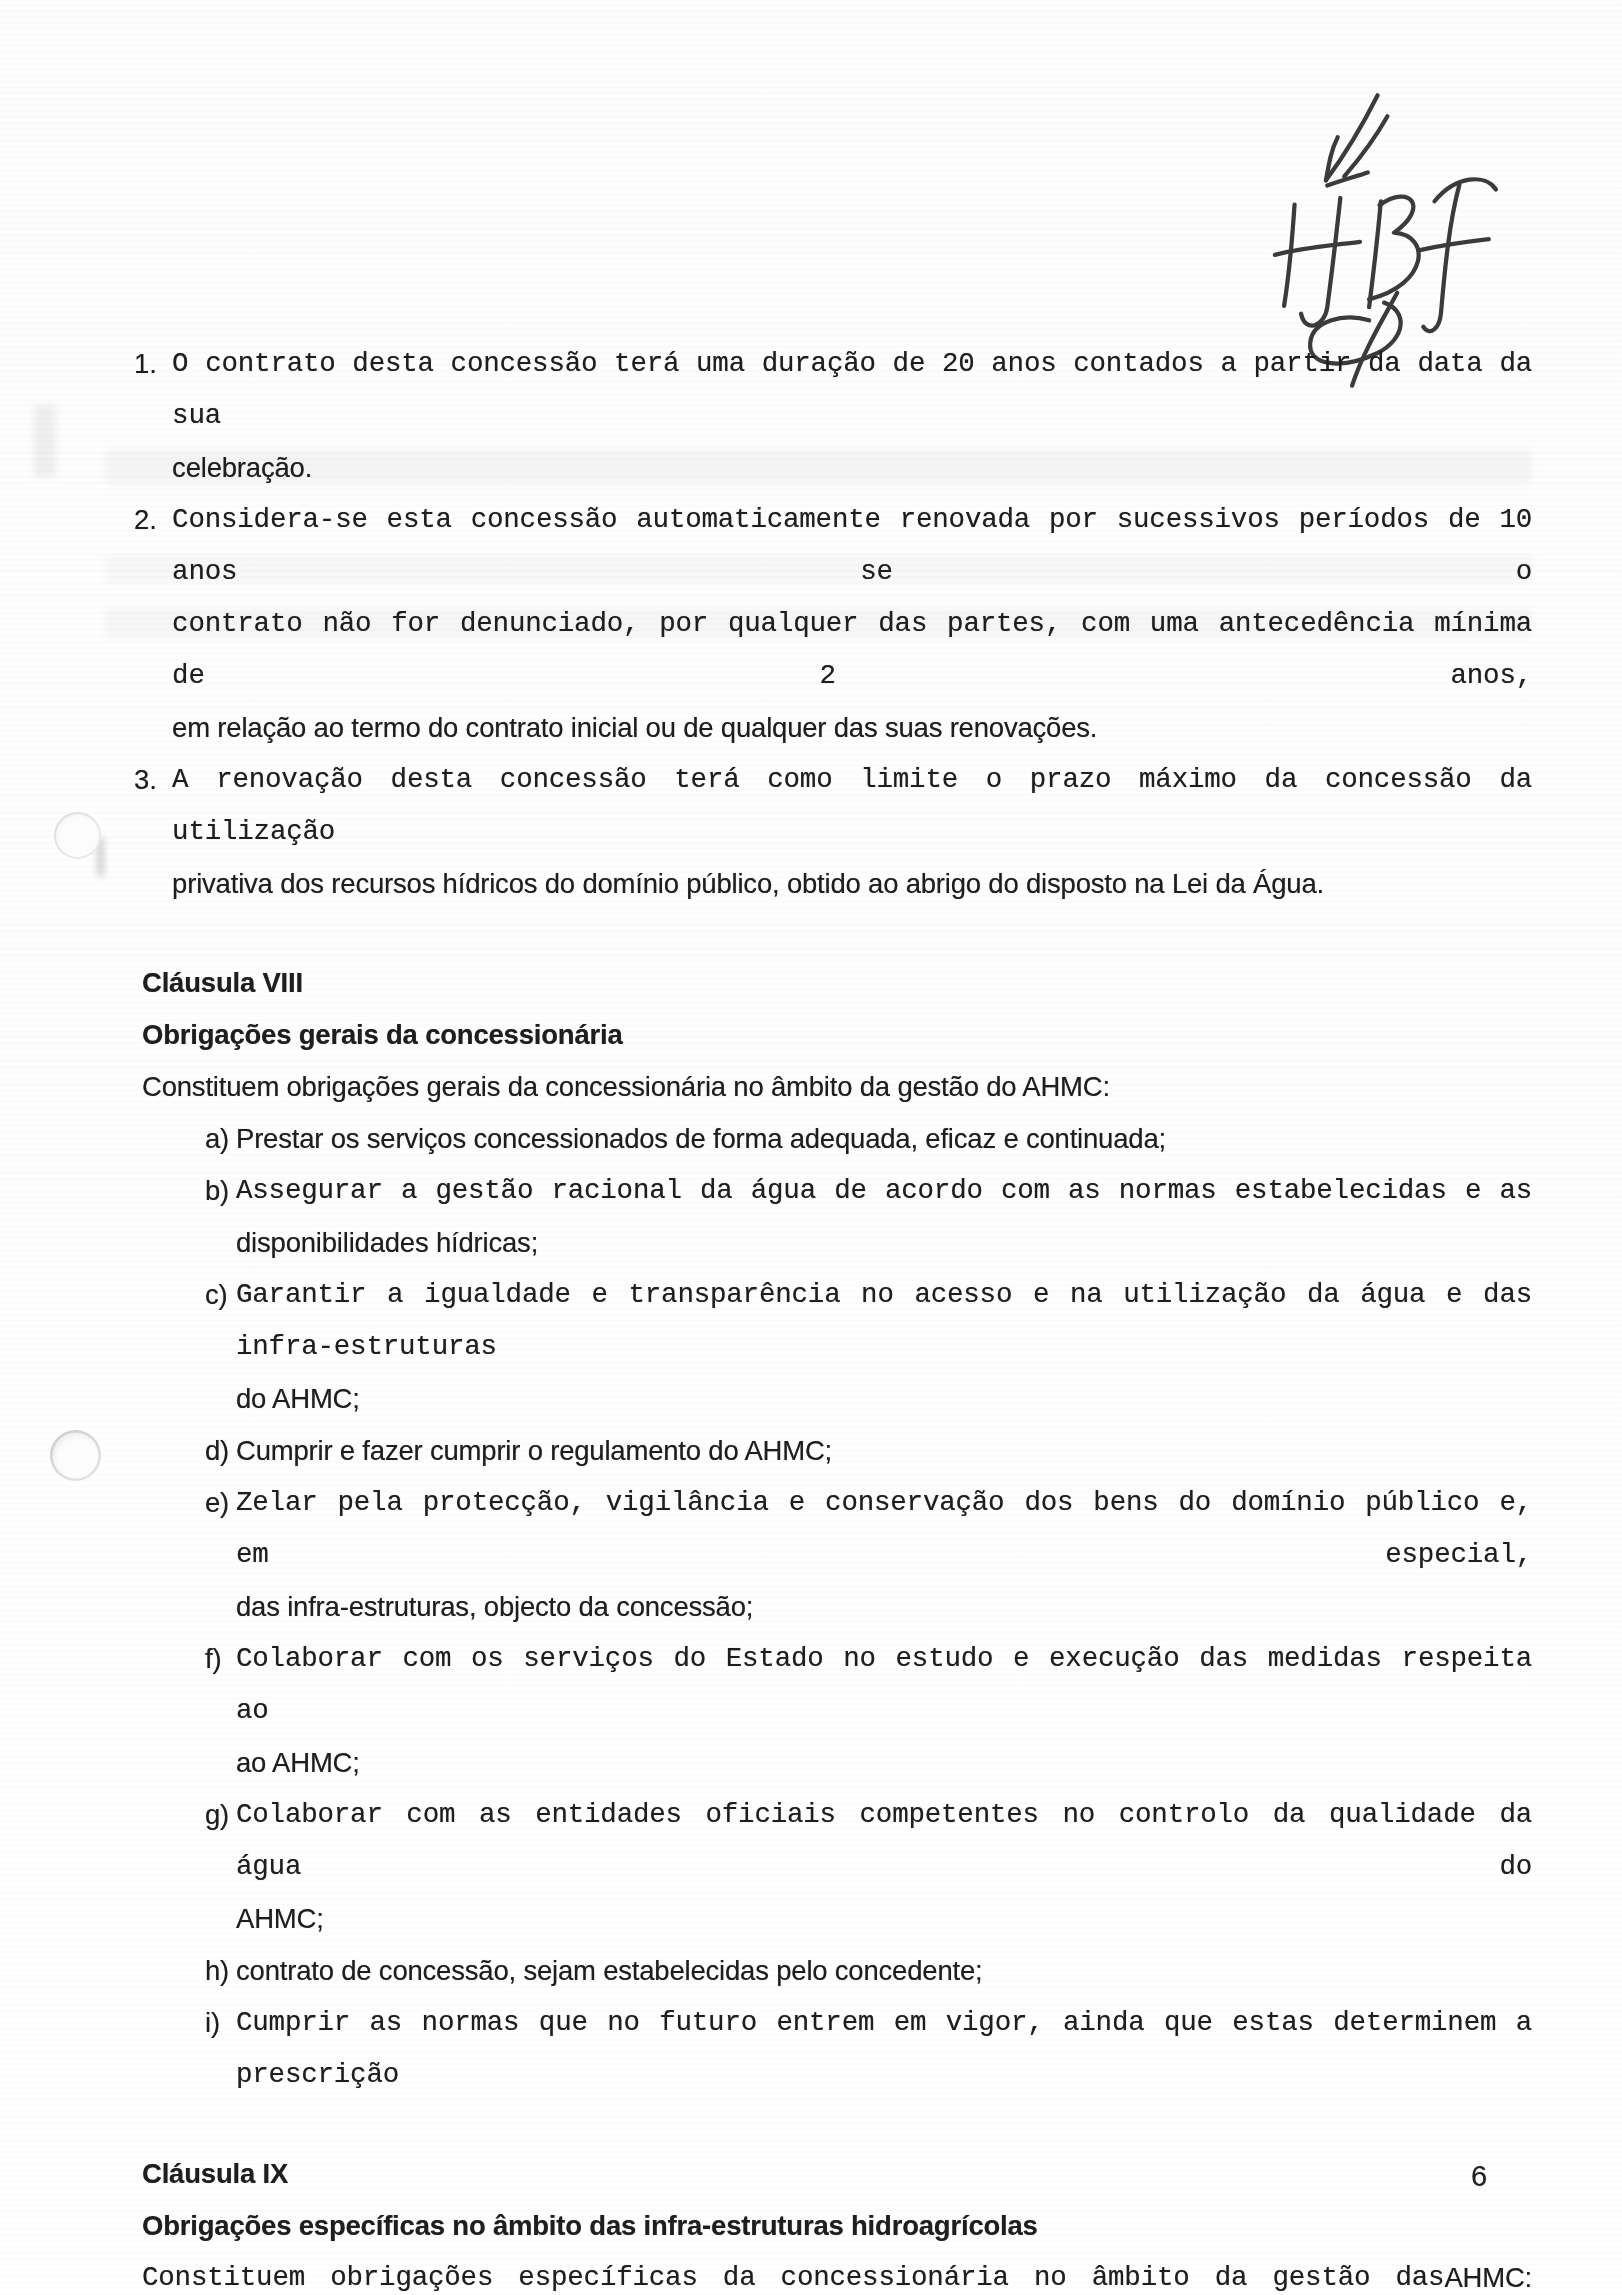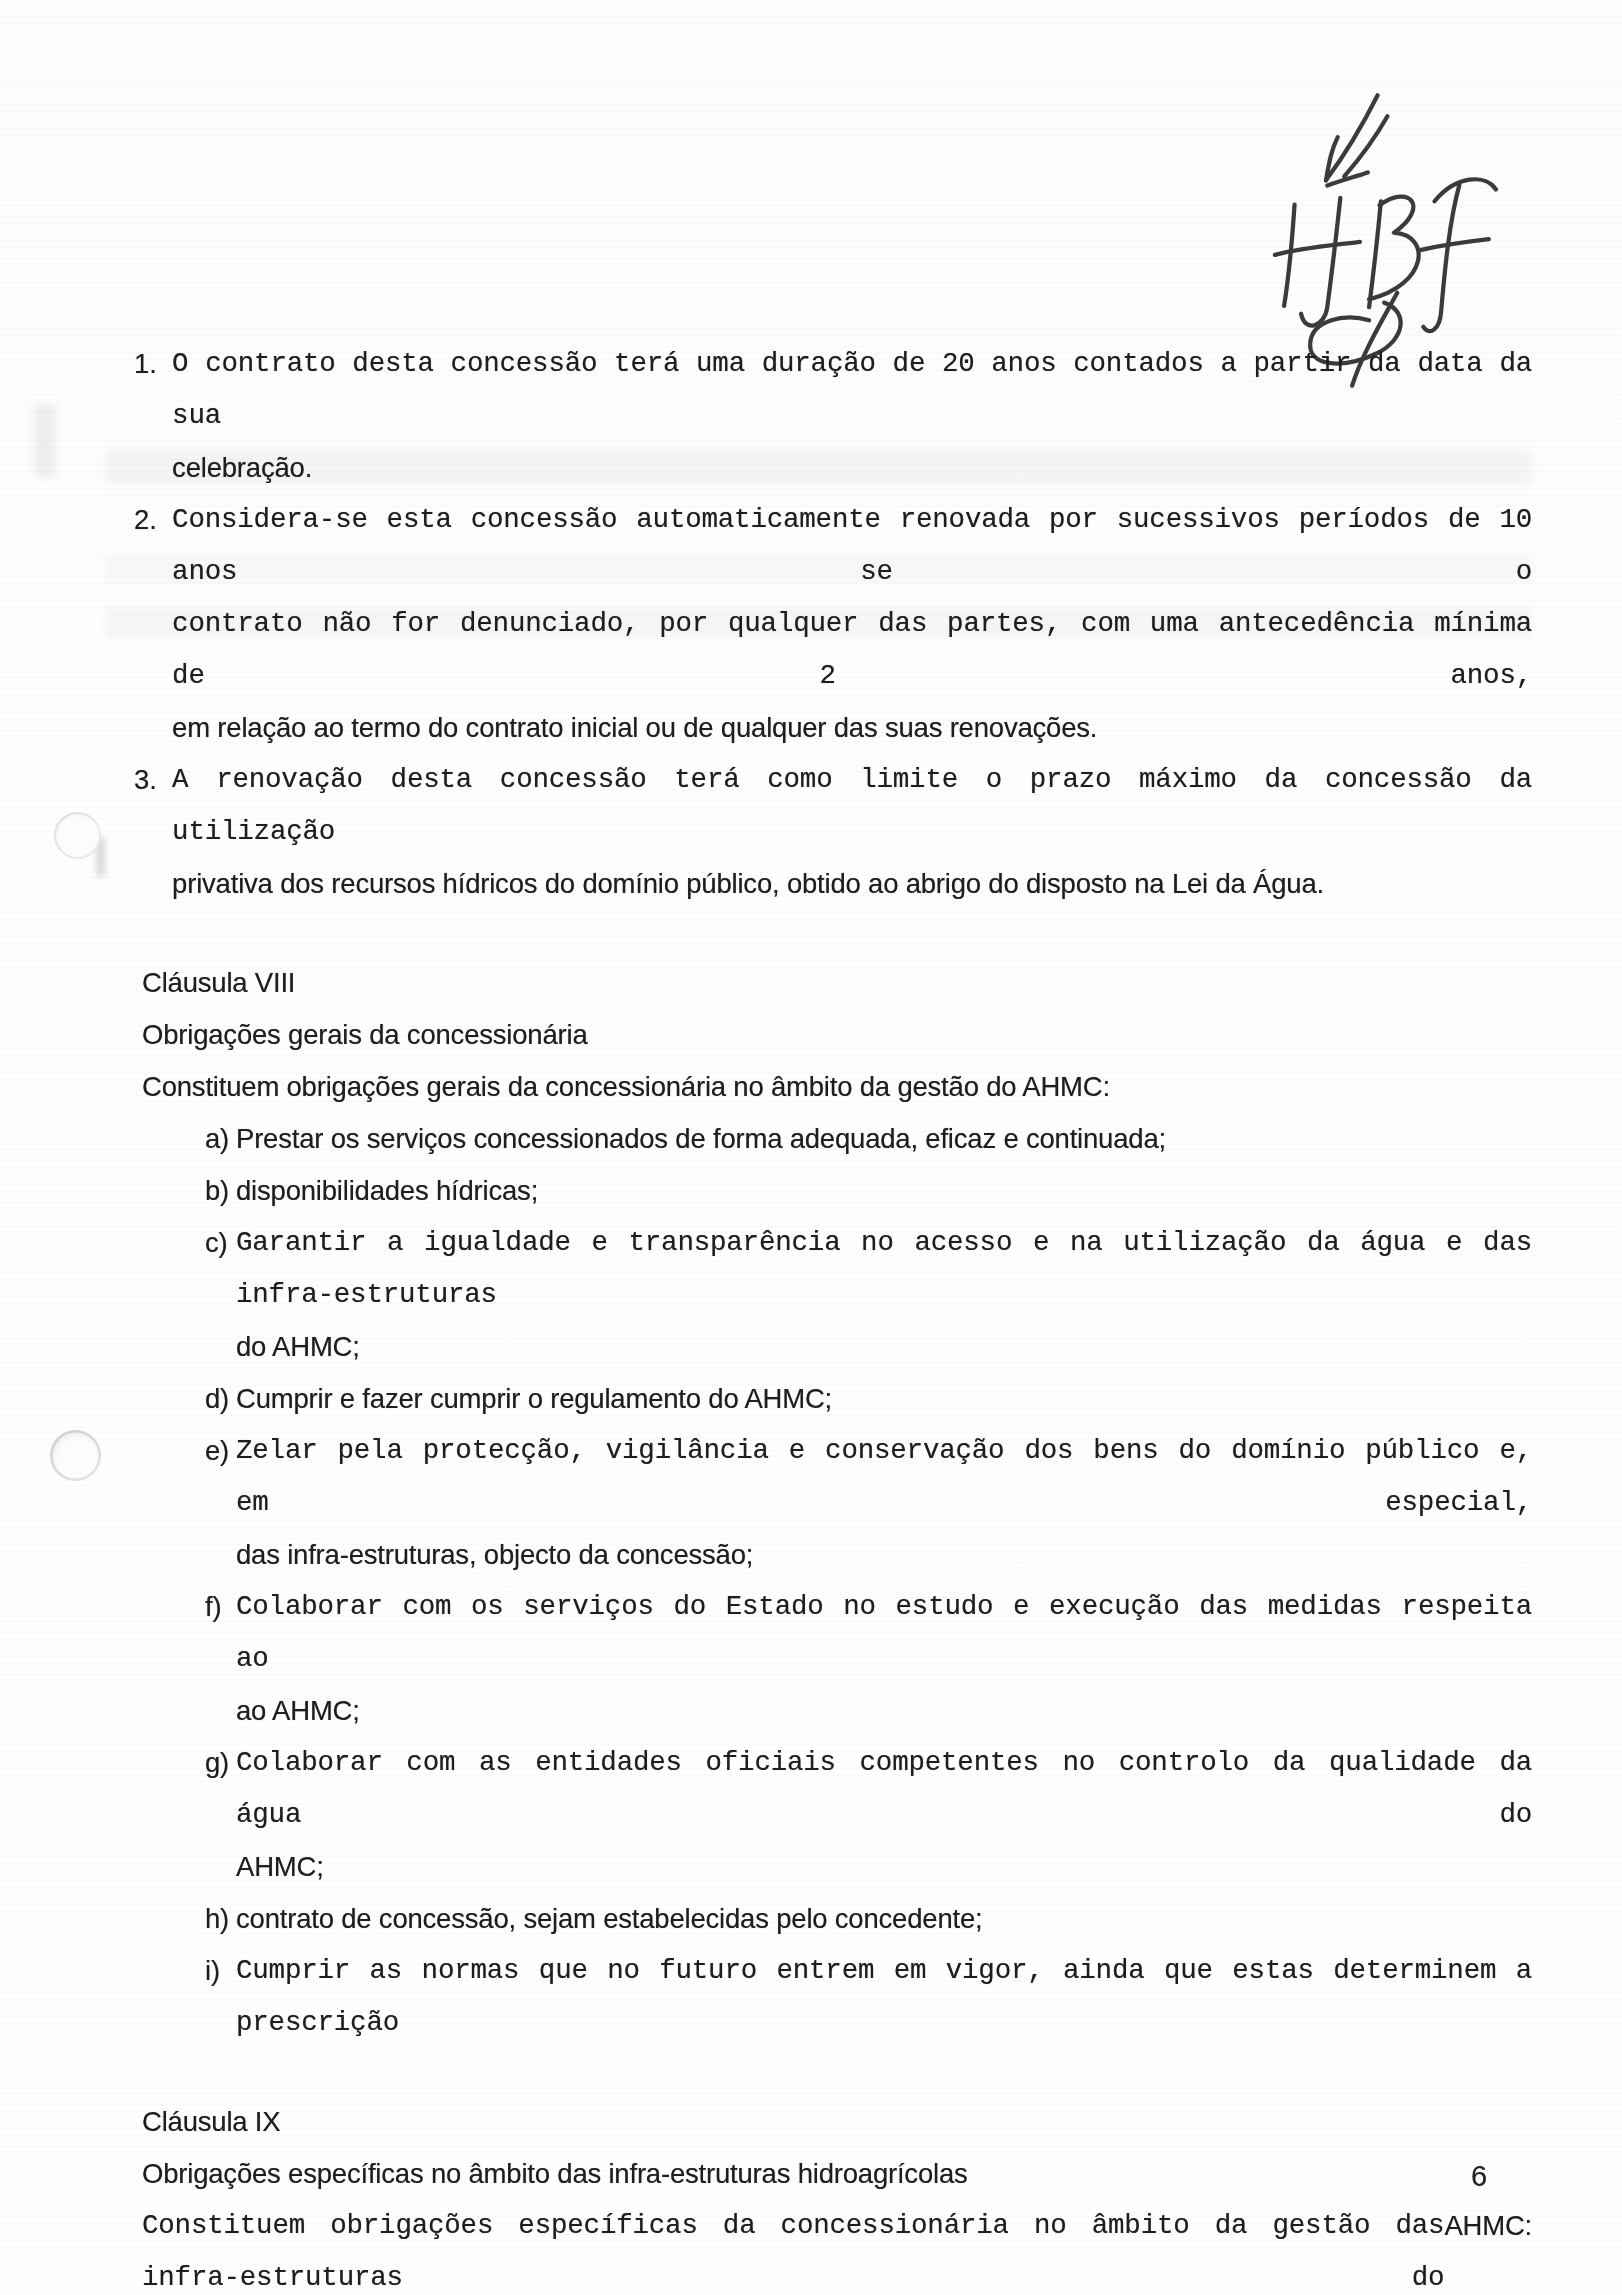--- a/index.html
+++ b/index.html
@@ -50,21 +50,21 @@
     text-shadow:0 0 0.7px rgba(30,30,30,0.55);
   }
   .block { display:flex; align-items:flex-start; }
   .block .marker { flex:0 0 auto; white-space:nowrap; }
   .block .body { flex:1 1 auto; min-width:0; }
   .block.numbered { margin-left:-7.9px; }
   .block.numbered .marker { width:38px; }
   .block.lettered { margin-left:63px; }
   .block.lettered .marker { width:31px; }
   .block.clause, .block.clause-title {
-    display:block; text-align:center; font-weight:normal;
+    display:block; text-align:center; font-weight:bold;
   }
   .block.clause { margin-top:47px; }
   .line { text-align:left; }
   .line.just { text-align:justify; text-align-last:justify;font-family:Liberation Mono, monospace; }
 
   .handwriting {
     position:absolute; left:1263px; top:77px;
     width:275px; height:327px; pointer-events:none;
   }
   .handwriting svg { width:100%; height:100%; }
@@ -154,20 +154,21 @@
     </div>
     <div class="block lettered">
       <div class="marker">a)</div>
       <div class="body">
         <div class="line">Prestar os serviços concessionados de forma adequada, eficaz e continuada;</div>
       </div>
     </div>
     <div class="block lettered">
       <div class="marker">b)</div>
       <div class="body">
+        <div class="line just">Assegurar a gestão racional da água de acordo com as normas estabelecidas e as</div>
         <div class="line">disponibilidades hídricas;</div>
       </div>
     </div>
     <div class="block lettered">
       <div class="marker">c)</div>
       <div class="body">
         <div class="line just">Garantir a igualdade e transparência no acesso e na utilização da água e das infra-estruturas</div>
         <div class="line">do AHMC;</div>
       </div>
     </div>

